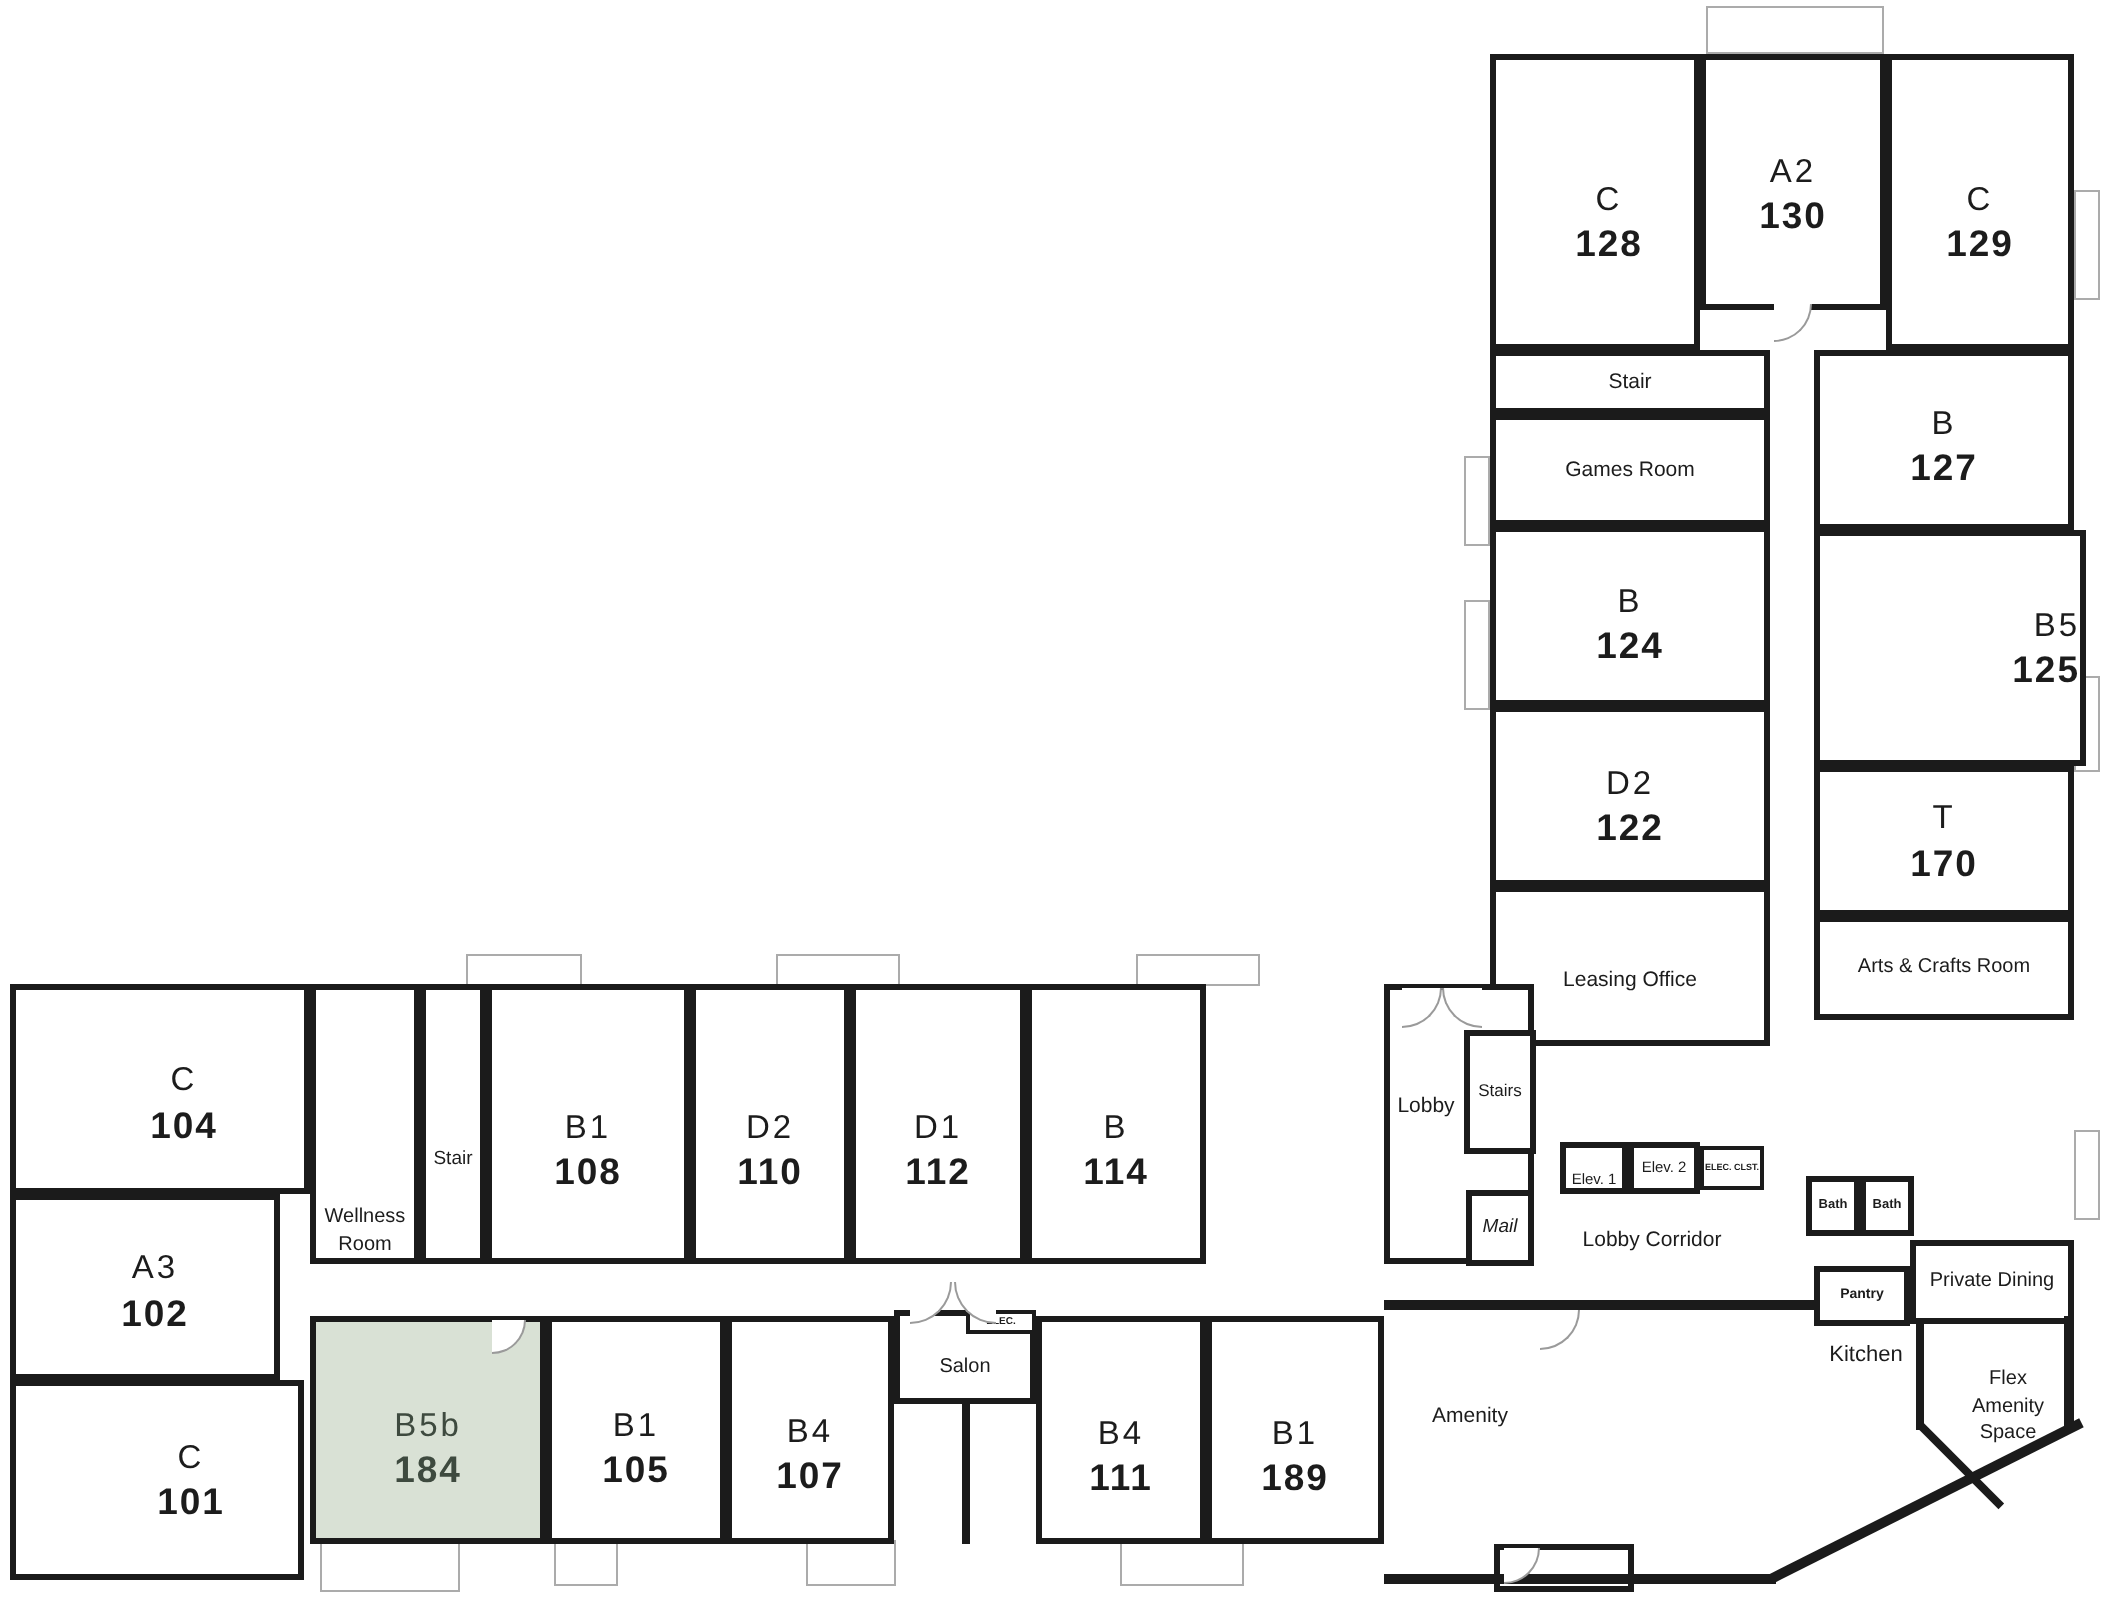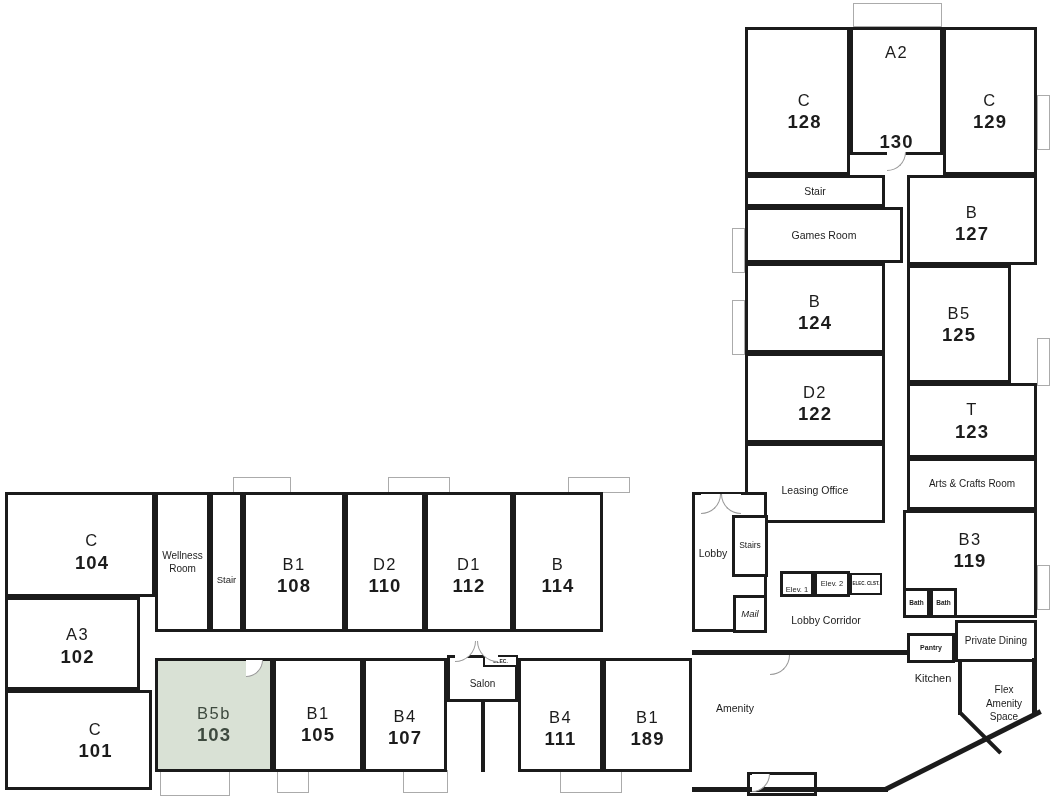--- a/index.html
+++ b/index.html
@@ -51,69 +51,65 @@
     <div class="balcony" style="left: 560px; top: 770px; width: 62px; height: 23px;"></div>
     <div class="balcony" style="left: 1037px; top: 95px; width: 13px; height: 55px;"></div>
     <div class="balcony" style="left: 1037px; top: 338px; width: 13px; height: 48px;"></div>
     <div class="balcony" style="left: 1037px; top: 565px; width: 13px; height: 45px;"></div>
     <div class="balcony" style="left: 732px; top: 228px; width: 13px; height: 45px;"></div>
     <div class="balcony" style="left: 732px; top: 300px; width: 13px; height: 55px;"></div>
     <div class="room" style="left: 745px; top: 27px; width: 105px; height: 148px; padding-top: 20px; padding-left: 14px;">
       <span class="rtype">C</span>
       <span class="rnum">128</span>
     </div>
-    <div class="room" style="left: 850px; top: 27px; width: 93px; height: 128px; padding-top: 12px; justify-content: space-between;">
+    <div class="room" style="left: 850px; top: 27px; width: 93px; height: 128px; padding-top: 12px;">
       <span class="rtype">A2</span>
       <span class="rnum">130</span>
     </div>
     <div class="room" style="left: 943px; top: 27px; width: 94px; height: 148px; padding-top: 20px;">
       <span class="rtype">C</span>
       <span class="rnum">129</span>
     </div>
     <div class="room" style="left: 745px; top: 175px; width: 140px; height: 32px;">
       <span class="rname" style="font-size: 10.5px;">Stair</span>
     </div>
-    <div class="room" style="left: 745px; top: 207px; width: 158px; height: 56px;">
+    <div class="room" style="left: 745px; top: 207px; width: 140px; height: 56px;">
       <span class="rname" style="font-size: 10.5px;">Games Room</span>
     </div>
     <div class="room" style="left: 907px; top: 175px; width: 130px; height: 90px; padding-top: 6px;">
       <span class="rtype">B</span>
       <span class="rnum">127</span>
     </div>
     <div class="room" style="left: 745px; top: 263px; width: 140px; height: 90px; padding-top: 8px;">
       <span class="rtype">B</span>
       <span class="rnum">124</span>
     </div>
-    <div class="room" style="left: 907px; top: 265px; width: 104px; height: 118px;">
+    <div class="room" style="left: 907px; top: 265px; width: 136px; height: 118px; align-items: flex-end;">
       <span class="rtype">B5</span>
       <span class="rnum">125</span>
     </div>
     <div class="room" style="left: 745px; top: 353px; width: 140px; height: 90px; padding-top: 10px;">
       <span class="rtype">D2</span>
       <span class="rnum">122</span>
     </div>
     <div class="room" style="left: 907px; top: 383px; width: 130px; height: 75px;">
       <span class="rtype">T</span>
-      <span class="rnum">123</span>
+      <span class="rnum">170</span>
     </div>
     <div class="room" style="left: 745px; top: 443px; width: 140px; height: 80px; padding-top: 14px;">
       <span class="rname" style="font-size: 10.5px;">Leasing Office</span>
     </div>
     <div class="room" style="left: 907px; top: 458px; width: 130px; height: 52px;">
       <span class="rname" style="font-size: 10px;">Arts &amp; Crafts Room</span>
     </div>
-    <div class="room" style="left: 903px; top: 510px; width: 134px; height: 108px; padding-bottom: 28px;">
-      <span class="rtype">B3</span>
-      <span class="rnum">119</span>
-    </div>
     <div class="room" style="left: 5px; top: 492px; width: 150px; height: 105px; padding-top: 14px; padding-left: 24px;">
       <span class="rtype">C</span>
       <span class="rnum">104</span>
     </div>
-    <div class="room" style="left: 155px; top: 492px; width: 55px; height: 140px; ">
+    <div class="room" style="left: 155px; top: 492px; width: 55px; height: 140px;  justify-content: flex-end;">
       <span class="rname" style="font-size: 10px;">Wellness Room</span>
     </div>
     <div class="room" style="left: 210px; top: 492px; width: 33px; height: 140px; padding-top: 36px;">
       <span class="rname" style="font-size: 9.5px;">Stair</span>
     </div>
     <div class="room" style="left: 243px; top: 492px; width: 102px; height: 140px; padding-top: 26px;">
       <span class="rtype">B1</span>
       <span class="rnum">108</span>
     </div>
     <div class="room" style="left: 345px; top: 492px; width: 80px; height: 140px; padding-top: 26px;">
@@ -159,21 +155,21 @@
     <div class="room" style="left: 5px; top: 597px; width: 135px; height: 93px; padding-top: 4px; padding-left: 10px;">
       <span class="rtype">A3</span>
       <span class="rnum">102</span>
     </div>
     <div class="room" style="left: 5px; top: 690px; width: 147px; height: 100px; padding-left: 34px;">
       <span class="rtype">C</span>
       <span class="rnum">101</span>
     </div>
     <div class="room selected" style="left: 155px; top: 658px; width: 118px; height: 114px; padding-top: 18px;">
       <span class="rtype">B5b</span>
-      <span class="rnum">103</span>
+      <span class="rnum">184</span>
     </div>
     <div class="room" style="left: 273px; top: 658px; width: 90px; height: 114px; padding-top: 18px;">
       <span class="rtype">B1</span>
       <span class="rnum">105</span>
     </div>
     <div class="room" style="left: 363px; top: 658px; width: 84px; height: 114px; padding-top: 24px;">
       <span class="rtype">B4</span>
       <span class="rnum">107</span>
     </div>
     <div class="room" style="left: 447px; top: 655px; width: 71px; height: 47px; padding-top: 10px;">

